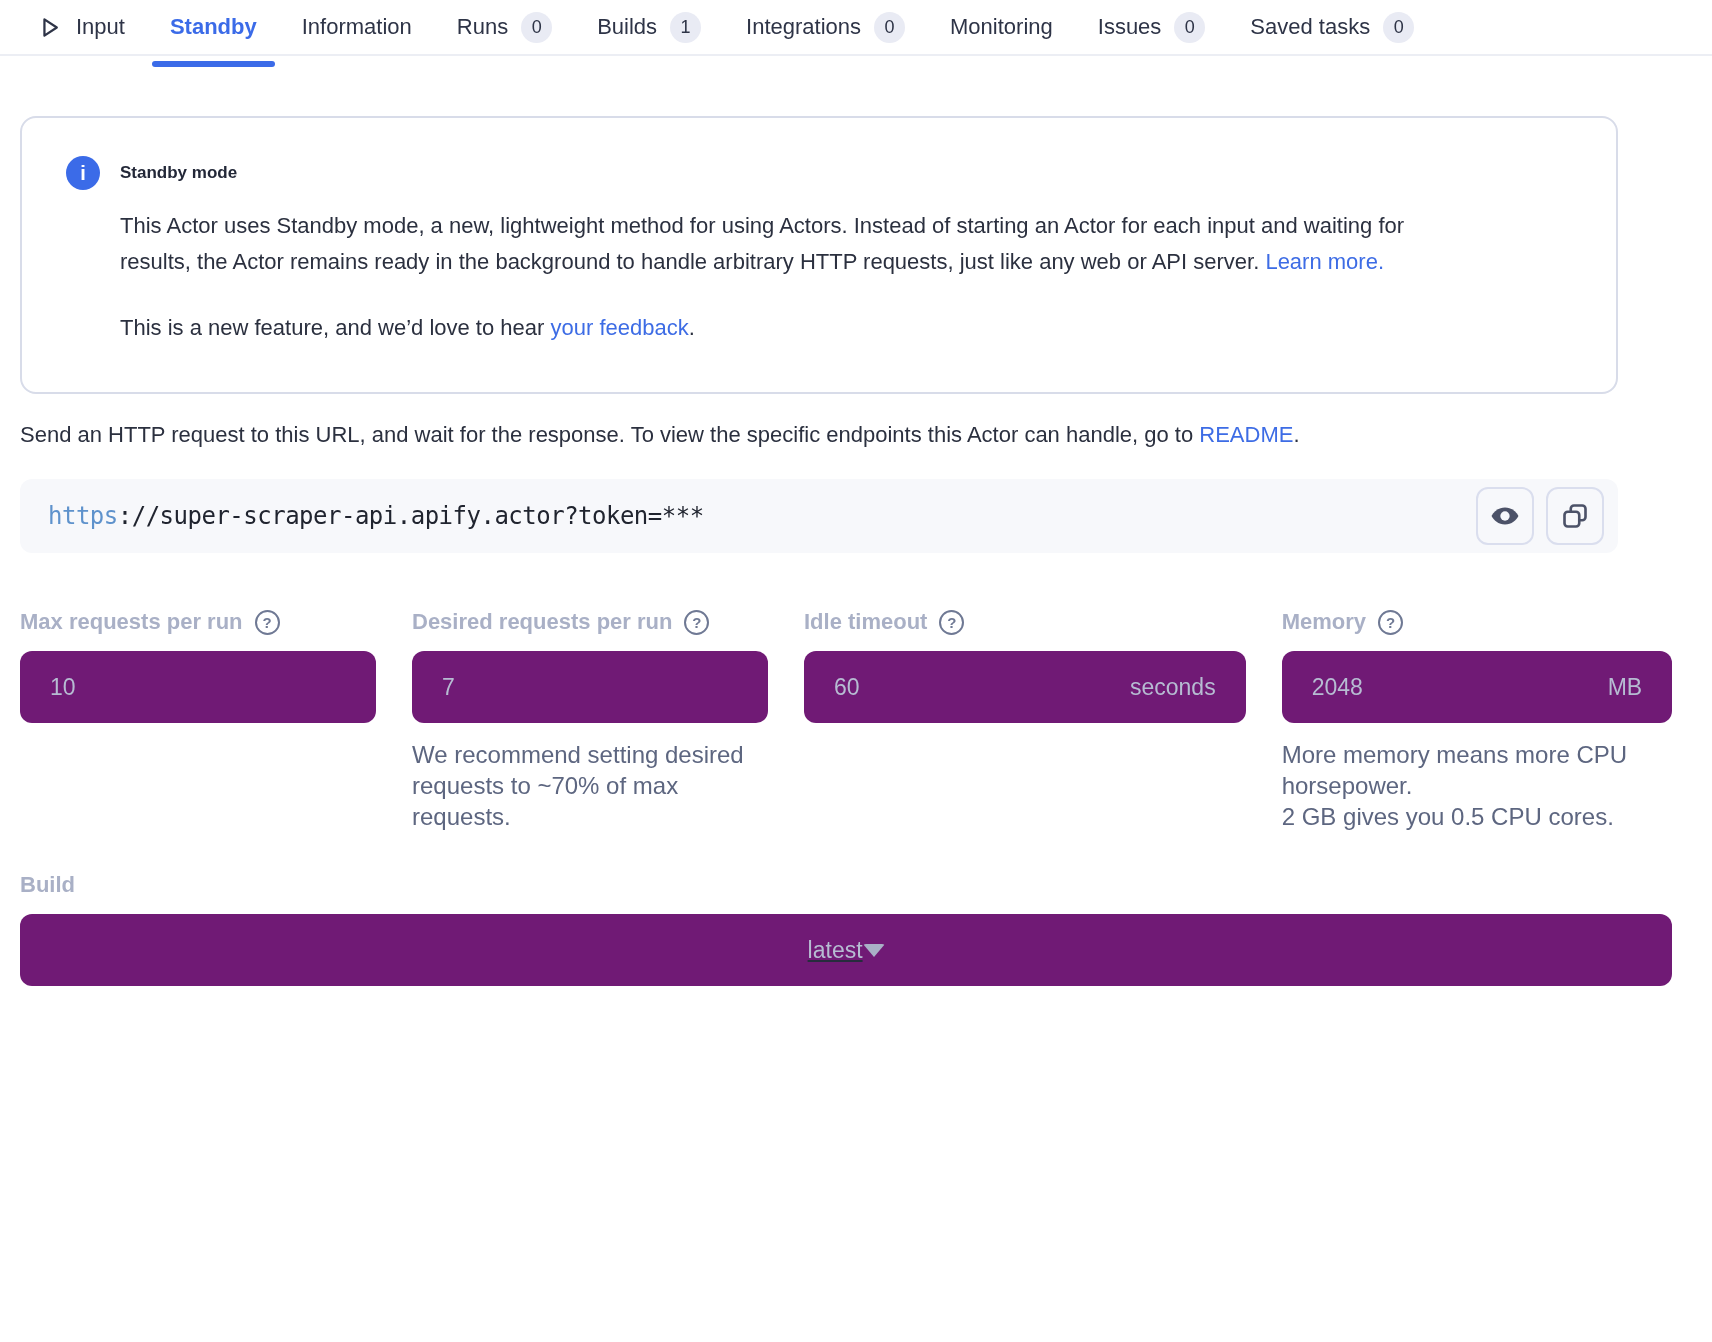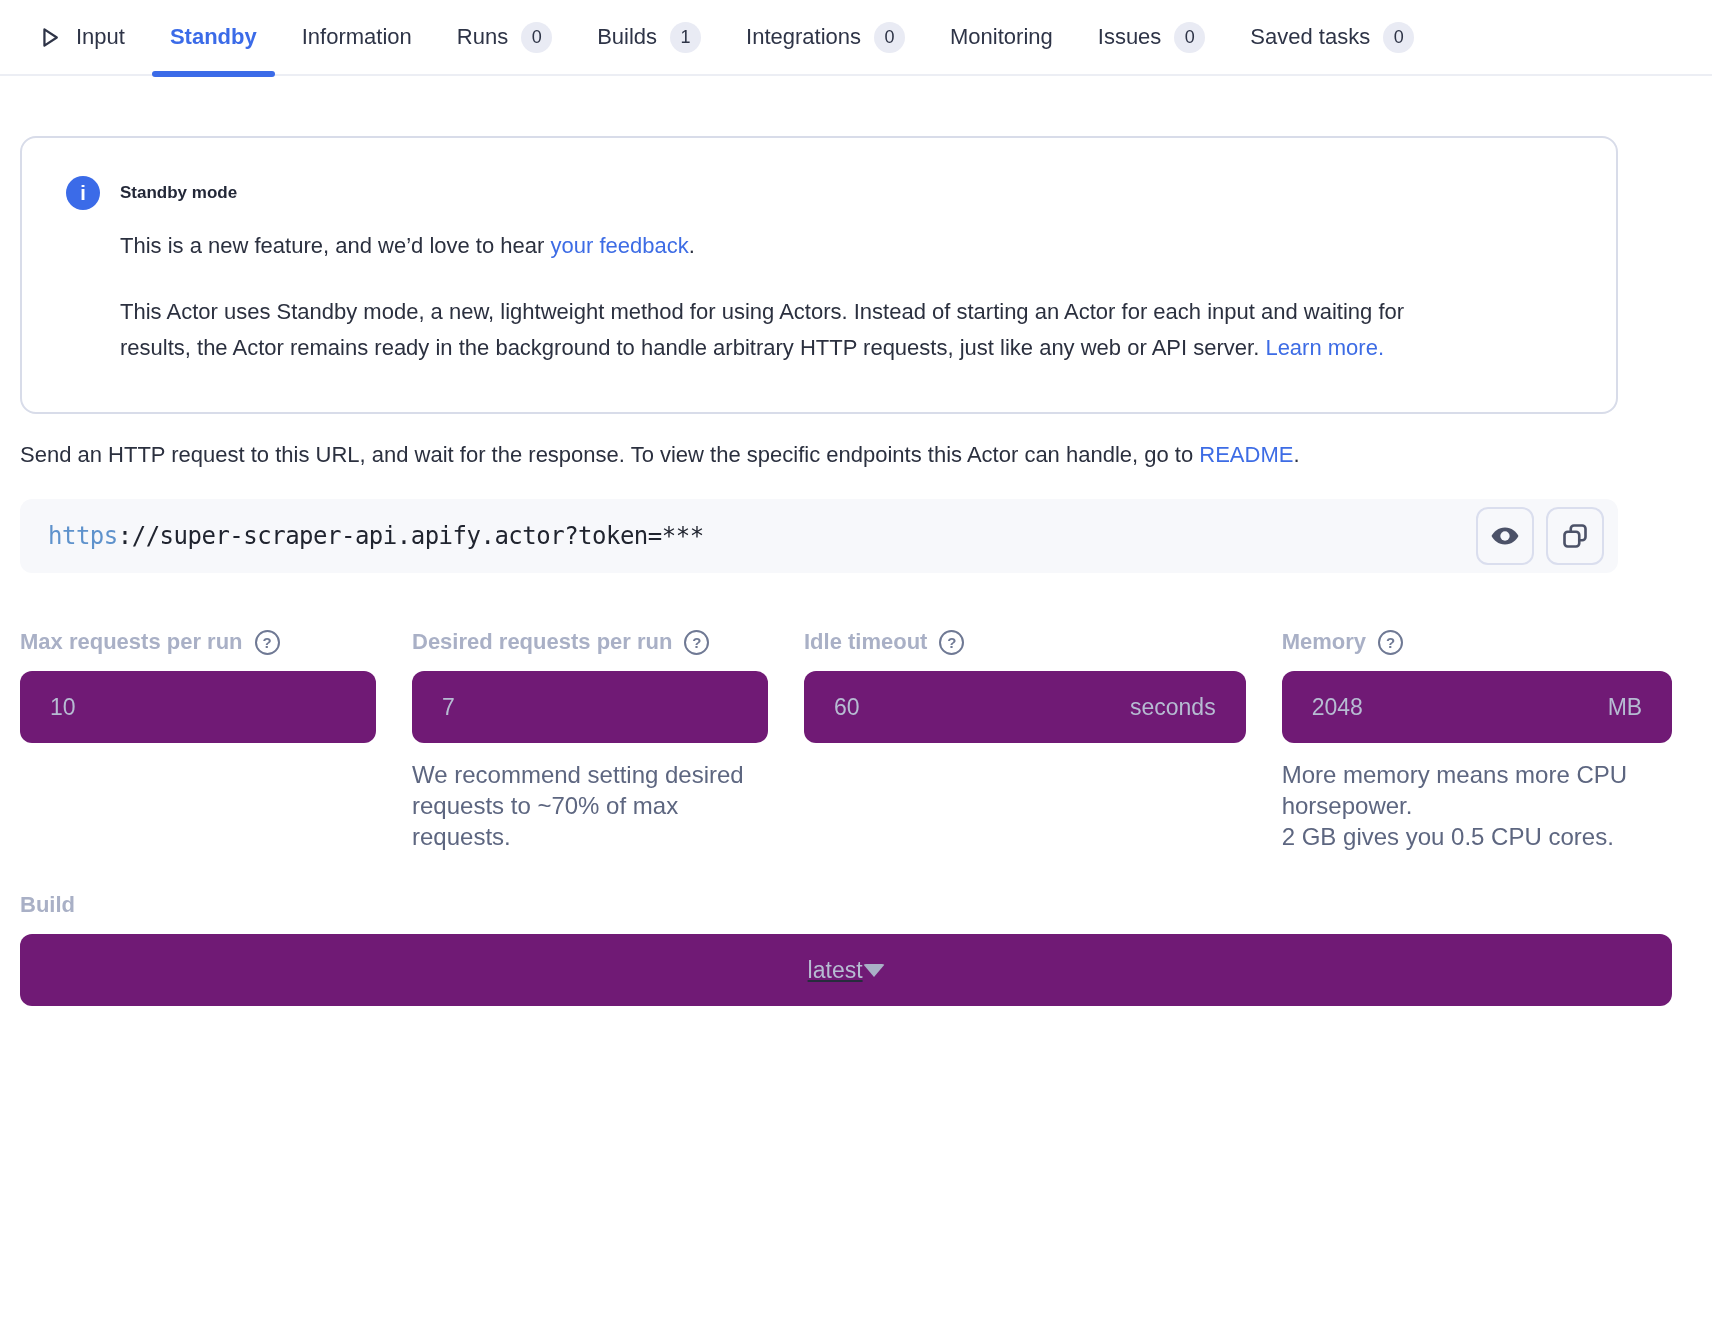--- a/index.html
+++ b/index.html
@@ -6,21 +6,21 @@
   html,body { margin:0; padding:0; }
   body {
     width:1712px; height:1342px; overflow:hidden;
     background:#ffffff;
     font-family:"Liberation Sans", sans-serif;
     color:#262c3d;
   }
 
   
   .tabbar {
-    height:76px; display:flex; align-items:center;
+    height:56px; display:flex; align-items:center;
     padding:0 20px 0 36px; gap:45px;
     border-bottom:2px solid #eceef4;
   }
   .tab {
     position:relative; height:76px;
     display:flex; align-items:center; gap:13px;
     font-size:22px; font-weight:500; color:#2e3447;
     cursor:pointer; white-space:nowrap;
   }
   .tab.active { color:#3b6be8; font-weight:700;text-align:right; }
@@ -162,22 +162,22 @@
   </div>
 </nav>
 
 <main class="content">
 
   <section class="notice">
     <div class="notice-head">
       <i class="info-icon">i</i>
       <h2 class="notice-title" style="margin:0;">Standby mode</h2>
     </div>
+    <p class="notice-body"><span>This Actor uses Standby mode, a new, lightweight method for using Actors. Instead of starting an Actor for each input and waiting for results, the Actor remains ready in the background to handle arbitrary HTTP requests, just like any web or API server.</span> <a class="link">Learn more.</a></p>
     <p class="notice-body"><span>This is a new feature, and we’d love to hear </span><a class="link">your feedback</a><span>.</span></p>
-    <p class="notice-body"><span>This Actor uses Standby mode, a new, lightweight method for using Actors. Instead of starting an Actor for each input and waiting for results, the Actor remains ready in the background to handle arbitrary HTTP requests, just like any web or API server.</span> <a class="link">Learn more.</a></p>
   </section>
 
   <p class="section-desc"><span>Send an HTTP request to this URL, and wait for the response. To view the specific endpoints this Actor can handle, go to </span><a class="link">README</a><span>.</span></p>
 
   <div class="url-bar">
     <div class="url-text"><span class="url-scheme">https</span><span>://super-scraper-api.apify.actor?token=***</span></div>
     <button class="icon-btn">
       <span style="display:flex;">
         <svg width="32" height="32" viewBox="0 0 24 24">
             <path fill="#4c5268" d="M12 5.6c-4.9 0-8.6 3.3-10.1 6.4 1.5 3.1 5.2 6.4 10.1 6.4s8.6-3.3 10.1-6.4C20.6 8.9 16.9 5.6 12 5.6z"></path>

